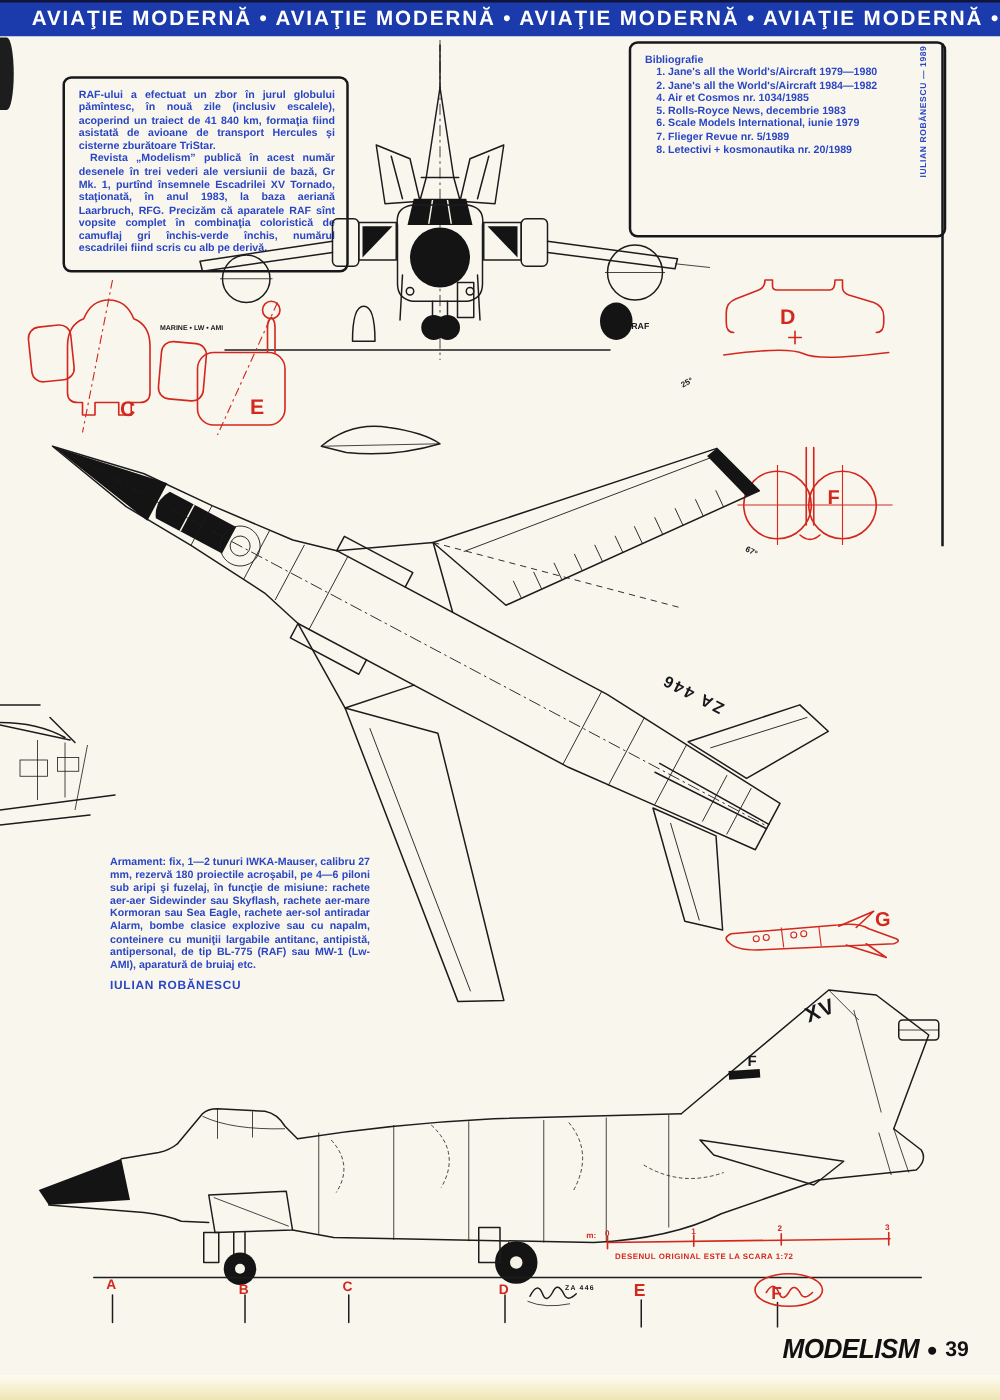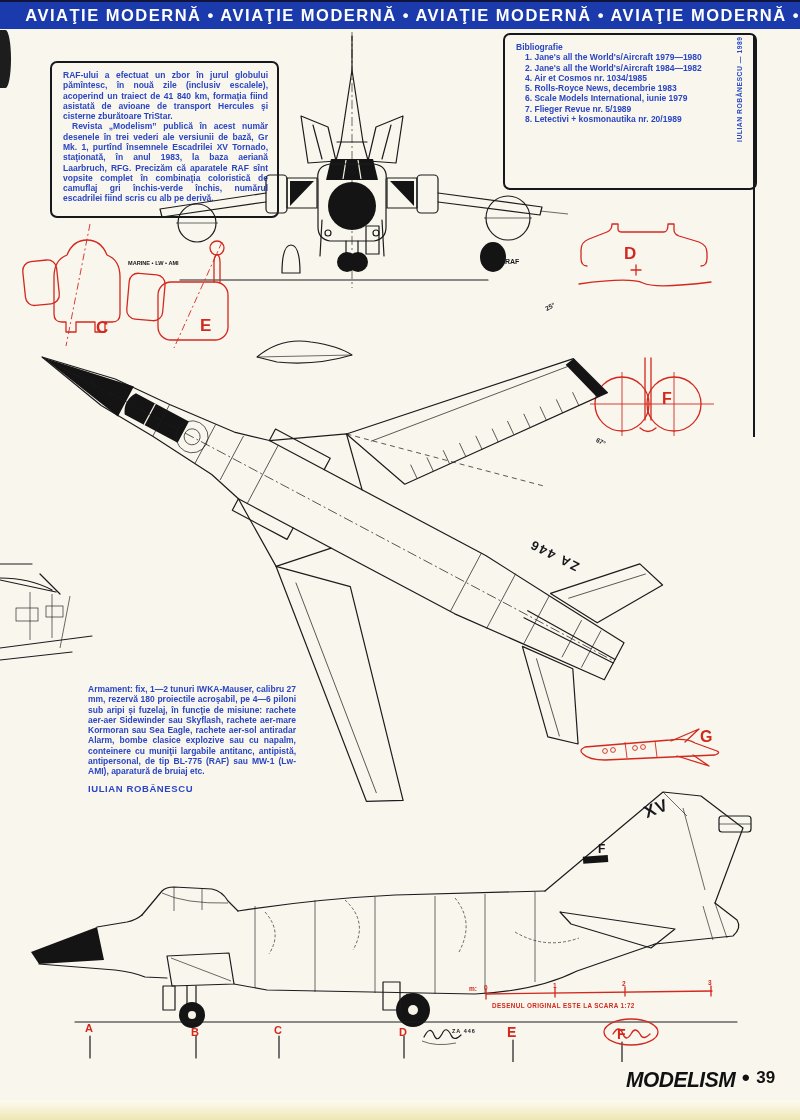--- a/index.html
+++ b/index.html
@@ -292,21 +292,21 @@
   <svg class="abs" style="left:600px;top:1014px;" width="64" height="36" viewBox="0 0 64 36">
     <ellipse class="rstroke" cx="31" cy="18" rx="27" ry="13"></ellipse>
     <path class="rstroke" d="M13,20 q6,-10 10,0 q3,8 8,0 q4,-8 9,0 q3,7 10,0" stroke-width="1.1"></path>
   </svg>
 
   <div class="abs blue-txt" style="left:55px;top:684px;width:208px;font-size:8.5px;line-height:1.21;text-align:justify;margin-left:33px;">
     <span>Armament: fix, 1—2 tunuri IWKA-Mauser, calibru 27 mm, rezervă 180 proiectile acroşabil, pe 4—6 piloni sub aripi şi fuzelaj, în funcţie de misiune: rachete aer-aer Sidewinder sau Skyflash, rachete aer-mare Kormoran sau Sea Eagle, rachete aer-sol antiradar Alarm, bombe clasice explozive sau cu napalm, conteinere cu muniţii largabile antitanc, antipistă, antipersonal, de tip BL-775 (RAF) sau MW-1 (Lw-AMI), aparatură de bruiaj etc.</span>
     <div class="sig" style="text-align:left;margin-top:6px;padding-right:6px;">IULIAN ROBĂNESCU</div>
   </div>
 
-  <div class="abs" style="left:626px;top:1068px;display:flex;gap:6px;">
+  <div class="abs" style="left:626px;top:1068px;display:flex;align-items:center;gap:6px;">
     <span class="logo">MODELISM</span>
     <span class="issue">●</span>
     <span class="issue" style="font-size:17px;">39</span>
   </div>
 
   <div class="abs edge-strip"></div>
 
 </div>
 
 </body></html>

